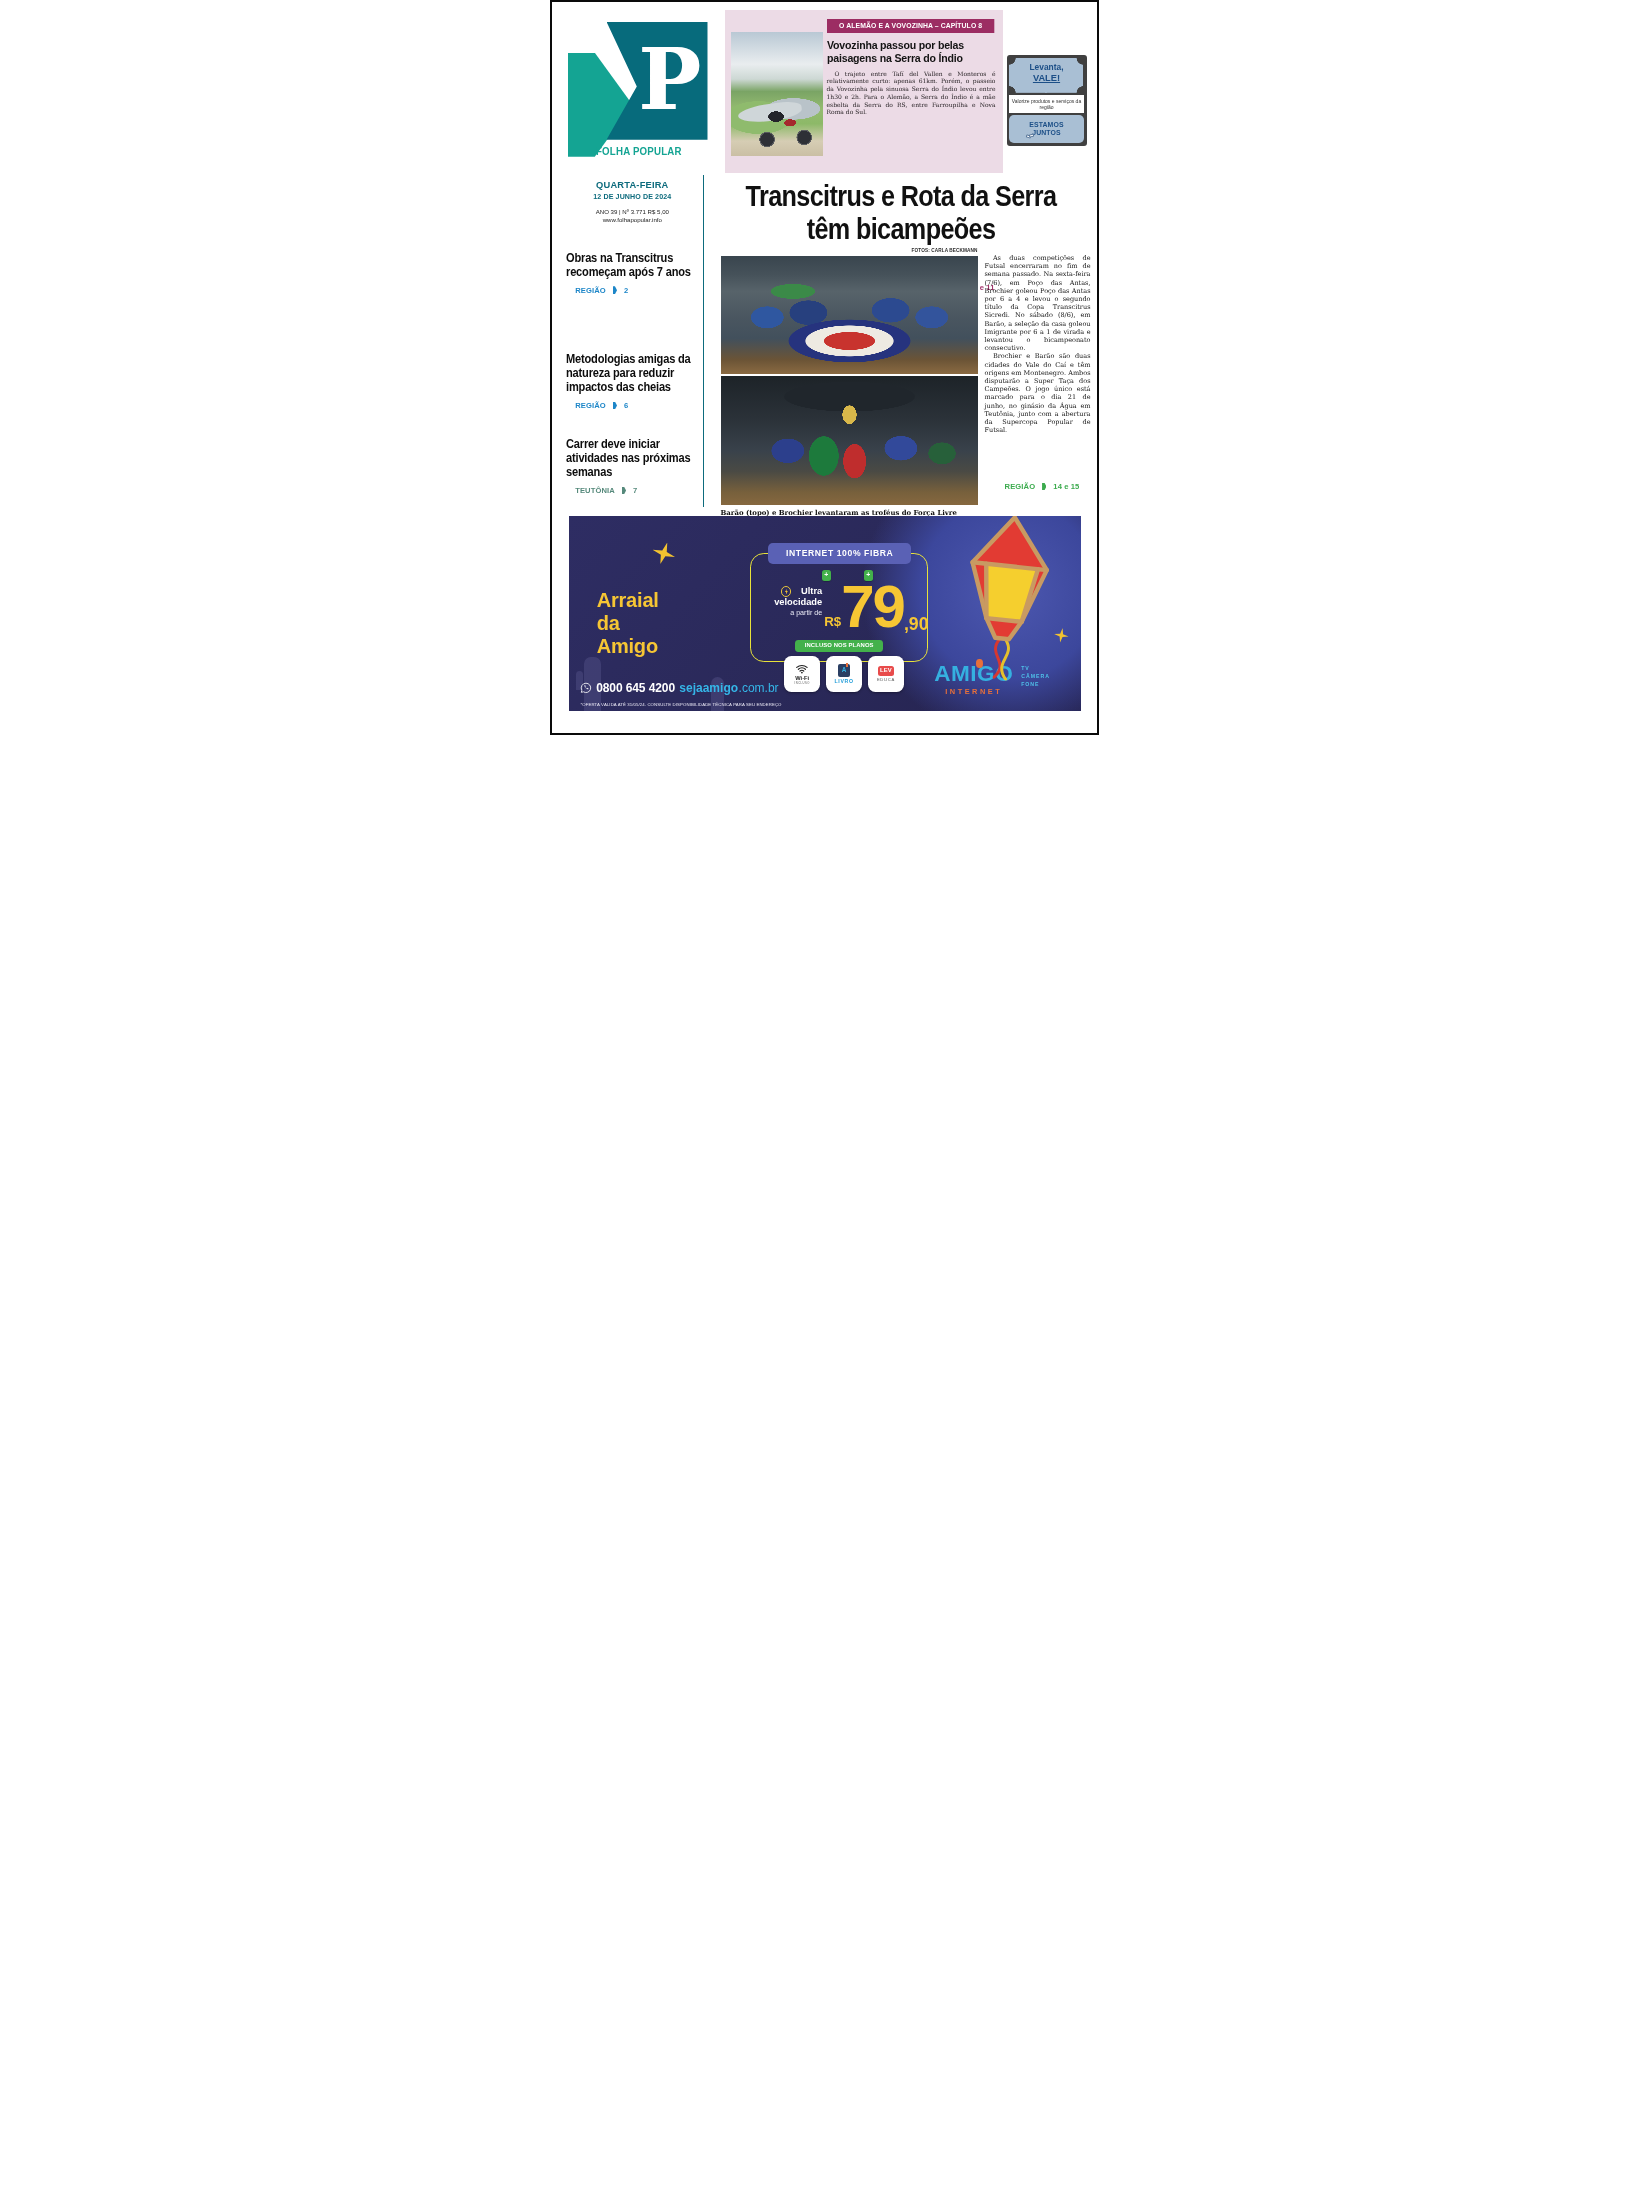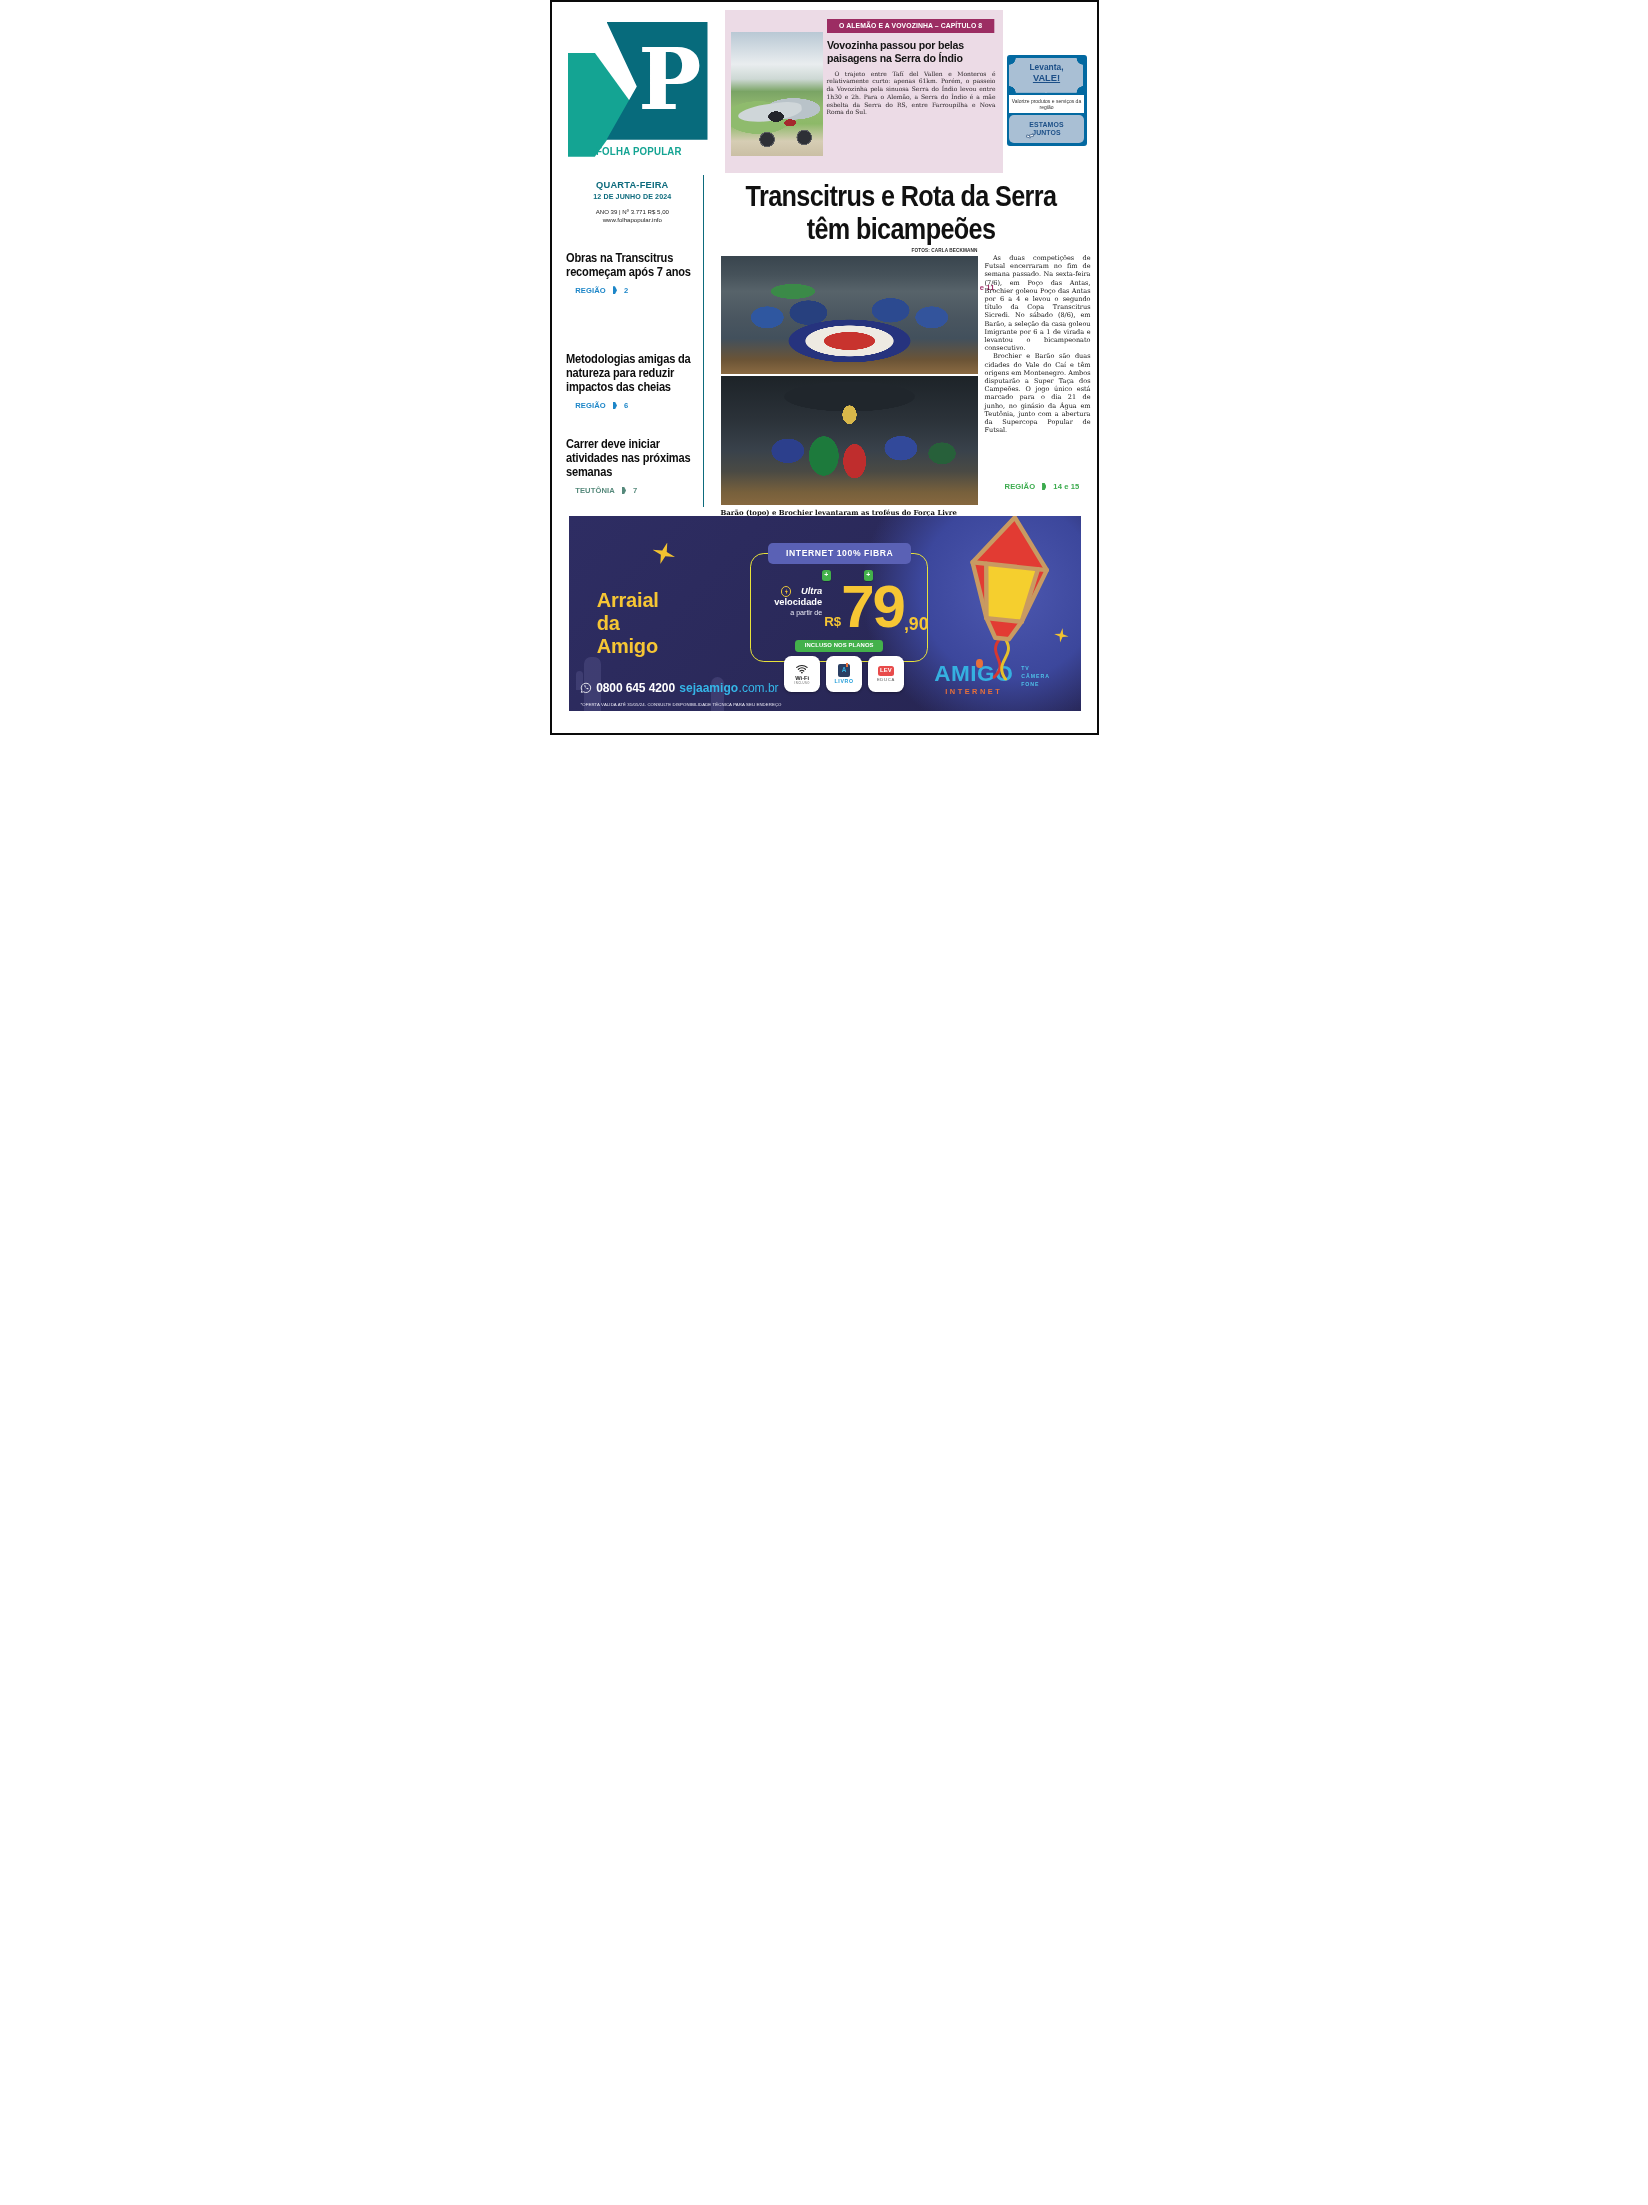--- a/index.html
+++ b/index.html
@@ -52,21 +52,21 @@
   .serial-body { margin-top:4.9px; font-family:"DejaVu Serif", serif; font-size:6px; line-height:7.7px;
                  color:#241f22; text-align:justify; text-indent:7.9px; }
   .serial-tagrow { position:absolute; right:1px; bottom:-126px; }
   .tagrow { display:flex; align-items:center; font-weight:800; font-size:7.6px; letter-spacing:0.1px;margin-left:9px; }
   .tag-arrow { display:inline-block; width:4.4px; height:7.9px; background:currentColor; margin:0 6.9px;
                clip-path:polygon(0 0,52% 0,100% 50%,52% 100%,0 100%); }
   .serial-tagrow .tagrow { color:#a3326b; position:absolute; right:0; bottom:0; white-space:nowrap; }
 
   
   .promo-box { position:absolute; left:455px; top:53px; width:80px; height:91px;
-               background:#0369a1; border-radius:2.9px; padding:2.9px; }
+               background:#404040; border-radius:2.9px; padding:2.9px; }
   .promo-ticket { height:35px; padding-top:4.9px; text-align:center; color:#1c4f87; font-weight:800;
      background:
        radial-gradient(circle at top left, rgba(0,0,0,0) 6.4px, #a9bfd4 6.9px) top left,
        radial-gradient(circle at top right, rgba(0,0,0,0) 6.4px, #a9bfd4 6.9px) top right,
        radial-gradient(circle at bottom left, rgba(0,0,0,0) 6.4px, #a9bfd4 6.9px) bottom left,
        radial-gradient(circle at bottom right, rgba(0,0,0,0) 6.4px, #a9bfd4 6.9px) bottom right;
      background-size:51% 51%; background-repeat:no-repeat; }
   .promo-title-1 { font-size:8.4px; line-height:9.8px; }
   .promo-title-2 { font-size:9.3px; line-height:10.8px;text-decoration:underline; }
   .promo-mid { background:#fff; margin-top:2px; padding:2.9px 2px; text-align:center;
@@ -143,21 +143,21 @@
 
   .ad-campaign { position:absolute; left:27.5px; top:73px; font-weight:800; font-size:20px;
                  line-height:23px; color:#f6c634; letter-spacing:-0.2px; }
 
   .ad-panel { position:absolute; left:181px; top:37px; width:178px; height:109px;
               border:1px solid #e8e23a; border-radius:13.8px; }
   .ad-pill { position:absolute; left:199px; top:27px; width:143px; height:20.6px; background:#5a61b5;
              border-radius:4.9px; color:#fff; font-weight:700; font-size:8.6px; letter-spacing:0.6px;
              text-align:center; line-height:20.6px; }
   .speed-block { position:absolute; left:188px; top:70px; width:65px; text-align:right; color:#fff; }
-  .speed-row { display:flex; align-items:center; justify-content:flex-end; gap:10px;font-style:italic; }
+  .speed-row { display:flex; align-items:center; justify-content:flex-end; gap:10px; }
   .bolt-circle { width:10.3px; height:10.3px; border:1px solid #e8c53a; border-radius:50%; position:relative; }
   .bolt-circle i { position:absolute; left:2.5px; top:1.5px; width:4.4px; height:5.9px; background:#f2c230;
                    clip-path:polygon(62% 0,18% 55%,45% 55%,38% 100%,82% 40%,52% 40%); }
   .speed-word { font-weight:700; font-size:9.3px; line-height:10.8px; }
   .speed-sub { font-weight:400; font-size:7.1px; margin-top:1.5px; color:#e9e9f5; }
   .price { position:absolute; left:255px; top:63px; display:flex; align-items:flex-start; color:#f6c634; }
   .price-cur { font-weight:700; font-size:13.3px; margin-top:35px; }
   .price-int { font-weight:700; font-size:60px; line-height:55px; letter-spacing:-2px; }
   .price-cents { font-weight:700; font-size:17.7px; margin-top:35px; }
 

